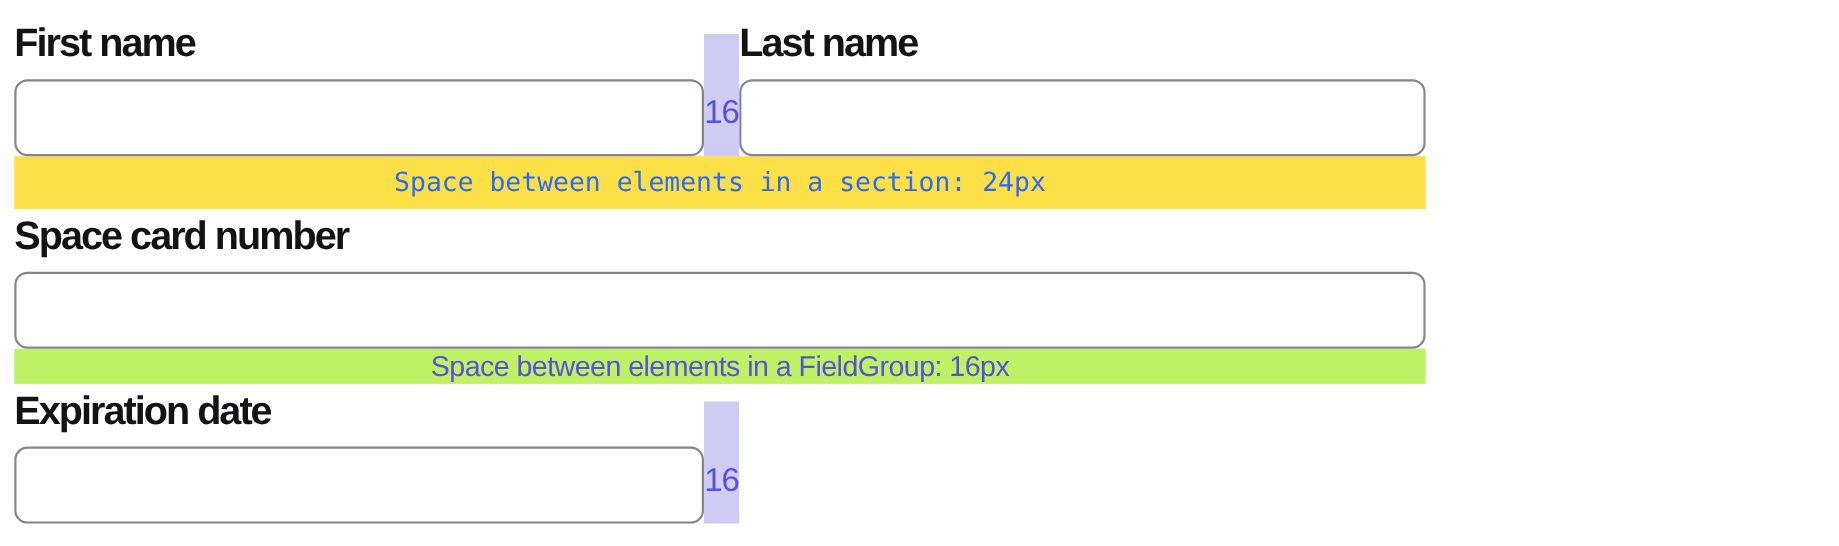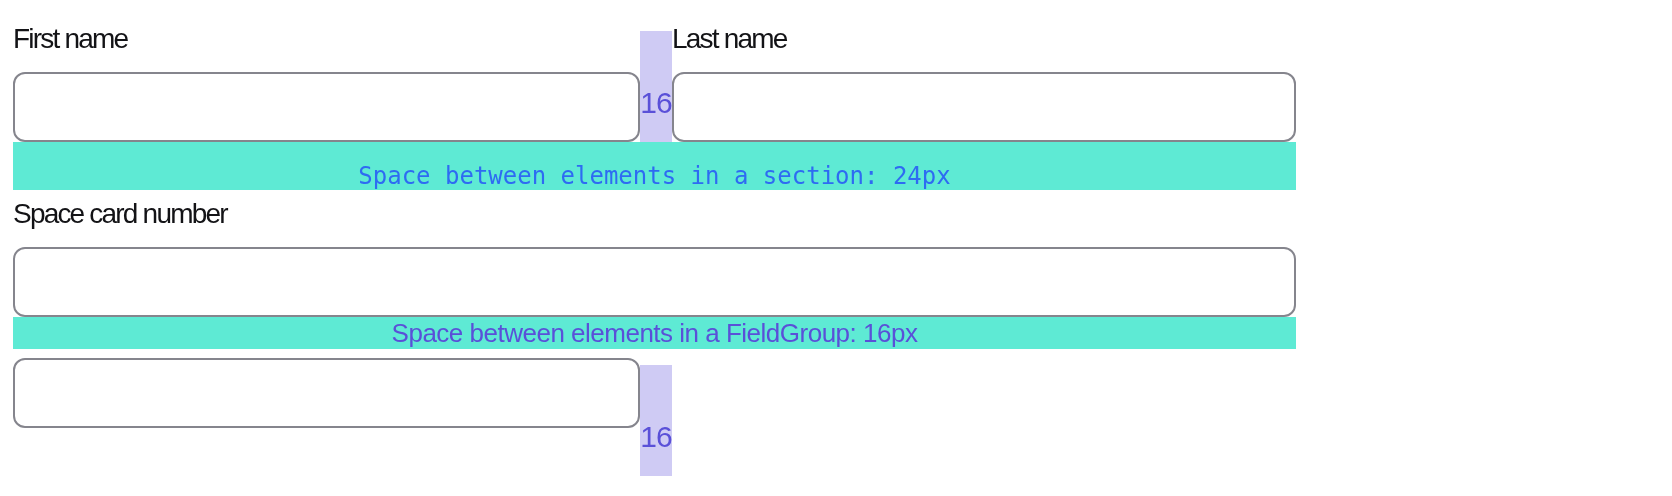--- a/index.html
+++ b/index.html
@@ -22,22 +22,22 @@
   }
   .field-col {
     display: flex;
     flex-direction: column;
   }
   .field-col.half-left  { width: 627px; }
   .field-col.half-right { width: 624px; }
   .field-col.full { width: 100%; }
   .field-label {
     display: block;
-    font-size: 28px;
-    font-weight: normal;
+    font-size: 36px;
+    font-weight: bold;
     letter-spacing: -1.8px;
     line-height: 48px;
     color: #131316;
     white-space: nowrap;
   }
   .text-input {
     margin-top: 9px;
     height: 70px;
     width: 100%;
     border: 2px solid #85858d;
@@ -66,32 +66,31 @@
     letter-spacing: -1px;
   }
   .spacer-band {
     width: 100%;
     display: flex;
     align-items: center;
     justify-content: center;
   }
   .spacer-band.section {
     height: 48px;
-    background: #5eead4;
-    align-items: flex-end;
+    background: #fde047;
   }
   .spacer-band.section .spacer-text {
     font-family: "DejaVu Sans Mono", monospace;
     font-size: 24px;
     color: #2e6bf2;
     white-space: nowrap;
   }
   .spacer-band.fieldgroup {
     height: 32px;
-    background: #5eead4;
+    background: #bef264;
   }
   .spacer-band.fieldgroup .spacer-text {
     font-family: "Liberation Sans", sans-serif;
     font-size: 26px;
     letter-spacing: -0.5px;
     color: #5a50d8;
     white-space: nowrap;
   }
 </style>
 </head>
@@ -123,20 +122,21 @@
       <input type="text" class="text-input" aria-label="Credit card number" style="">
     </div>
   </div>
 
   <div class="spacer-band fieldgroup">
     <span class="spacer-text">Space between elements in a FieldGroup: 16px</span>
   </div>
 
   <div class="form-row">
     <div class="field-col half-left">
+      <span class="field-label">Expiration date</span>
       <input type="text" class="text-input" aria-label="Expiration date" style="">
     </div>
     <div class="gap-strip">
       <span class="gap-label">16</span>
     </div>
   </div>
 
 </div>
 
 </body></html>

